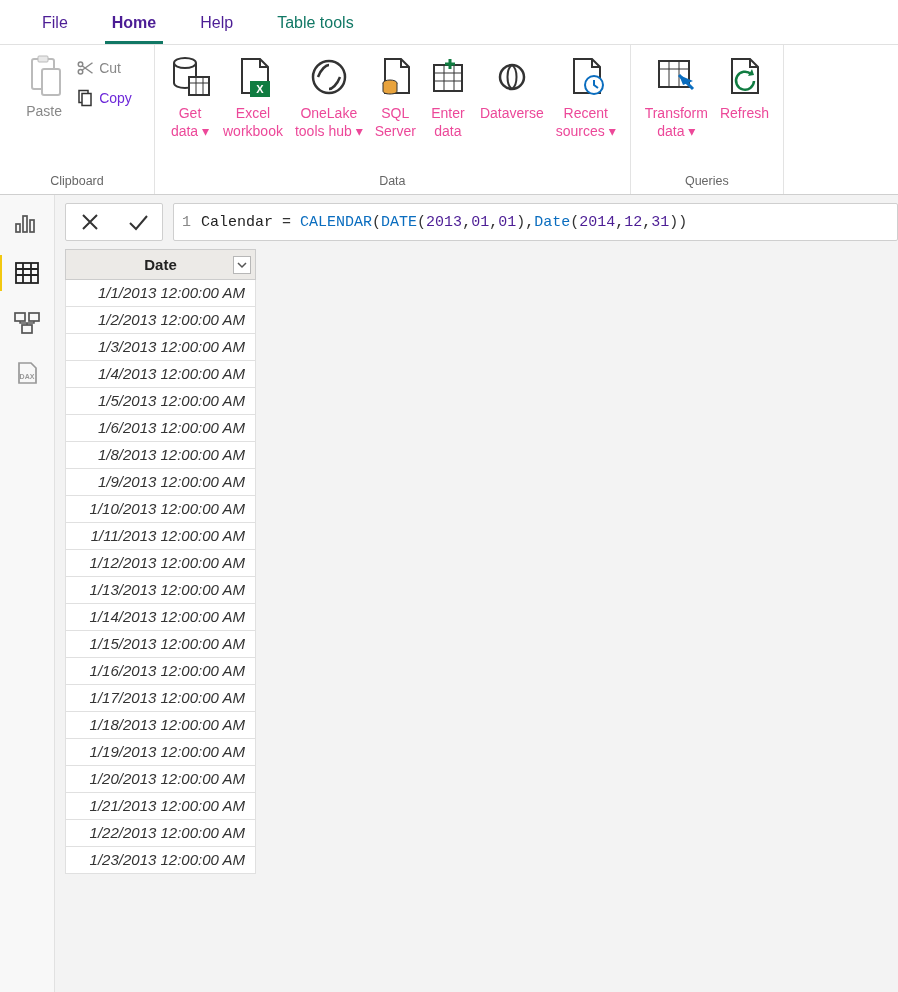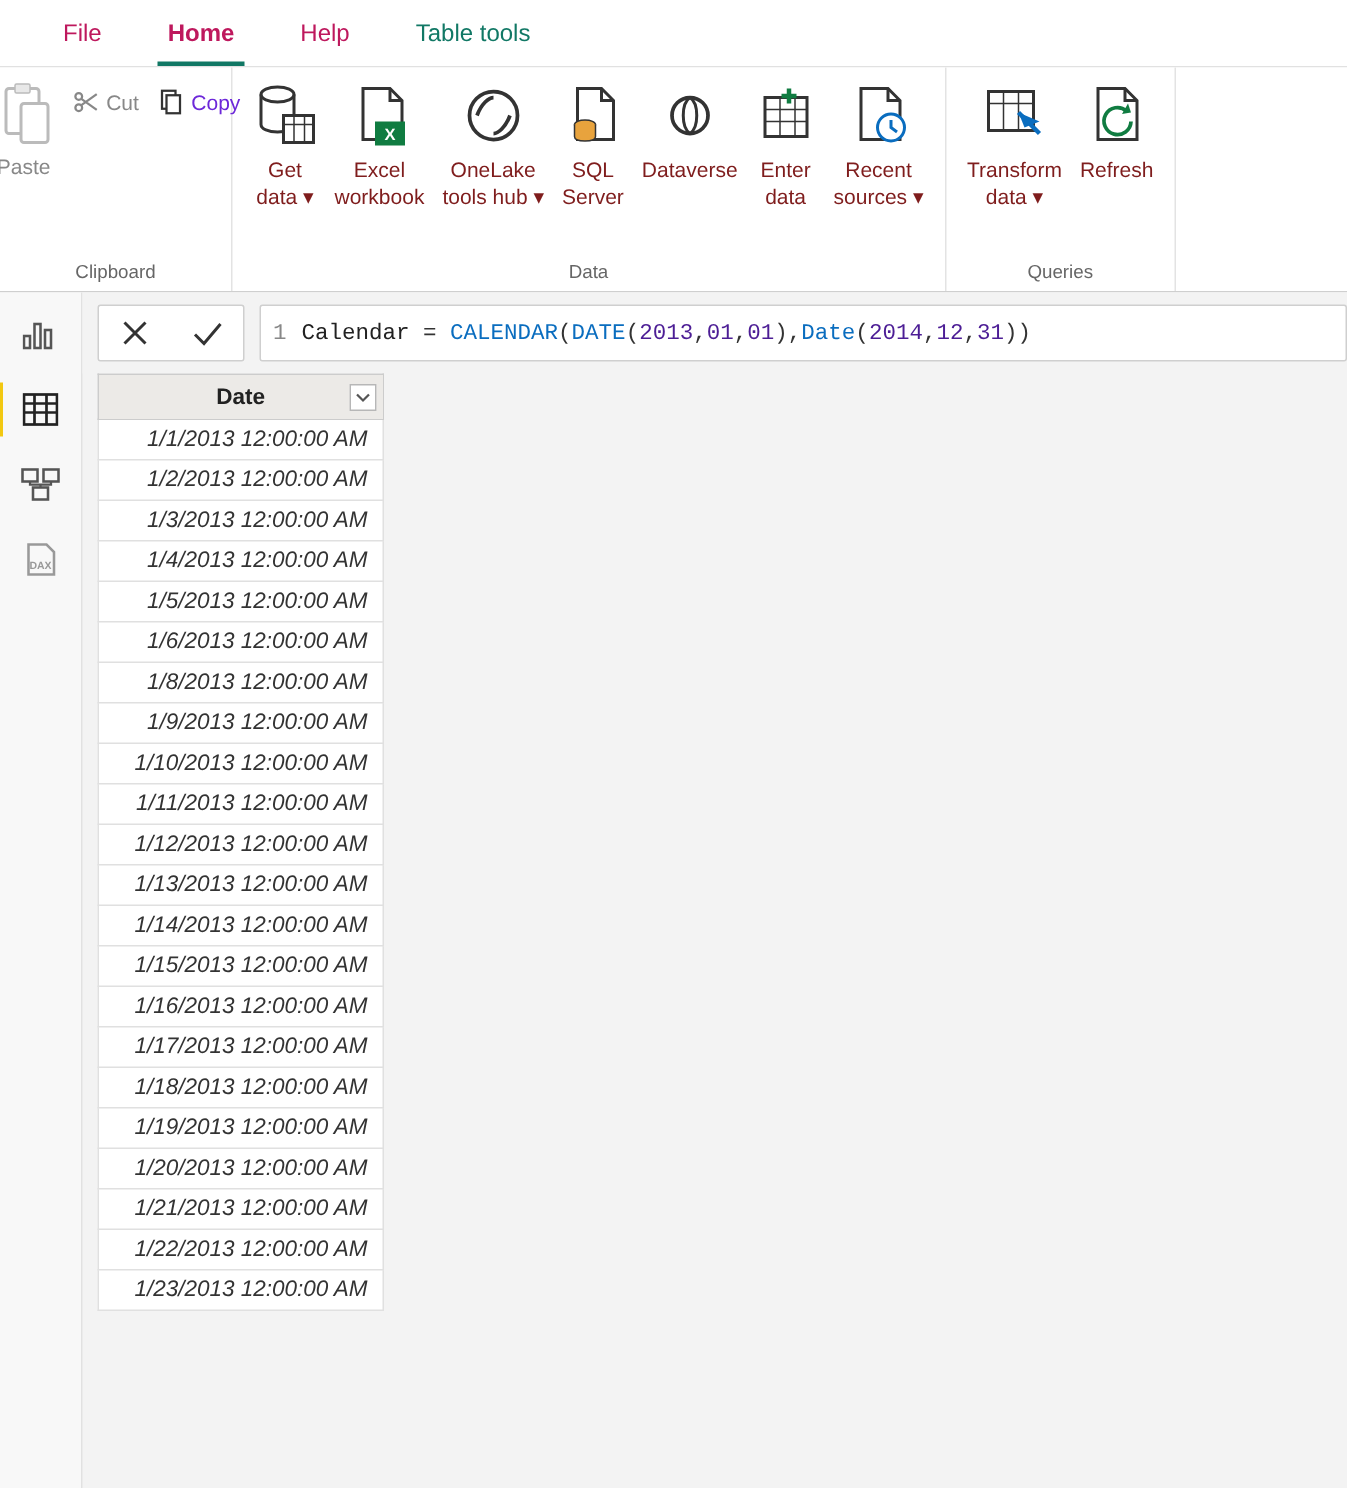--- a/index.html
+++ b/index.html
@@ -1,32 +1,32 @@
 <!DOCTYPE html>
 <html><head>
 <meta charset="utf-8">
 <style>
   * { box-sizing: border-box; }
   html, body { margin:0; padding:0; font-family: "Segoe UI", Arial, sans-serif; font-size:14px; color:#222; }
   body { background:#fff; width:898px; }
 
   
   .tabs { display:flex; align-items:flex-end; height:45px; border-bottom:1px solid #e1e1e1; padding-left:20px; gap:0; }
-  .tab { padding:10px 22px 12px; font-size:16px; color:#be185d; cursor:pointer; position:relative;}
+  .tab { padding:10px 22px 12px; font-size:16px; color:#4c1d95; cursor:pointer; position:relative;}
   .tab.active { font-weight:600; }
   .tab.active::after{content:"";position:absolute;left:15px;right:15px;bottom:0;height:3px;background:#117865;}
   .tab.tool { color:#117865; font-weight:400;}
   
   
   .ribbon { display:flex; border-bottom:1px solid #cfcfcf; background:#fff; height:150px;}
   .group { display:flex; flex-direction:column; justify-content:space-between; align-items:center; border-right:1px solid #e3e3e3; padding:6px 8px 2px; }
   .group-top { display:flex; align-items:flex-start; }
   .group-label { font-size:12.5px; color:#666; padding:5px 0 4px; text-align:center;}
   .big-btn { display:flex; flex-direction:column; align-items:center; padding:4px 6px; cursor:pointer; text-align:center; line-height:1.25;}
-  .big-btn .lbl { font-size:14px; color:#7f1d1d; margin-top:6px; white-space:pre-line;}
+  .big-btn .lbl { font-size:14px; color:#ec4899; margin-top:6px; white-space:pre-line;}
   .paste-lbl { font-size:14px; color:#888; margin-top:6px;}
   .small-btn { display:flex; align-items:center; gap:5px; font-size:14px; color:#888; cursor:pointer; padding:2px 2px;}
   .small-btn.enabled{color:#6d28d9;}
   svg { display:block; }
 
   
   .main { display:flex; height:797px; background:#f3f3f3;}
   .rail { width:55px; background:#f8f8f8; border-right:1px solid #e1e1e1; display:flex; flex-direction:column; align-items:center; padding-top:16px; gap:26px;}
   .rail-btn { width:28px; height:24px; display:flex; align-items:center; justify-content:center; cursor:pointer; position:relative;}
   .rail-btn.active::before{content:"";position:absolute;left:-14px;top:-6px;bottom:-6px;width:3px;background:#f2c811;}
@@ -61,21 +61,21 @@
   <div class="group" style="width:155px">
     <div class="group-top">
       <div class="big-btn">
         <svg width="36" height="42" viewBox="0 0 36 42">
             <rect x="6" y="4" width="22" height="30" rx="2" fill="none" stroke="#bbb" stroke-width="2"></rect>
             <rect x="12" y="1" width="10" height="6" rx="1" fill="#e8e8e8" stroke="#bbb"></rect>
             <rect x="16" y="14" width="18" height="26" rx="2" fill="#fff" stroke="#bbb" stroke-width="2"></rect>
           </svg>
         <span class="paste-lbl">Paste</span>
       </div>
-      <div style="display:flex;flex-direction:row;gap:8px;padding:6px 0 0 6px;">
+      <div style="display:flex;flex-direction:column;gap:8px;padding:6px 0 0 6px;">
         <div class="small-btn">
           <svg width="18" height="18" viewBox="0 0 24 24">
               <circle cx="6" cy="7" r="3" fill="none" stroke="#888" stroke-width="2"></circle>
               <circle cx="6" cy="17" r="3" fill="none" stroke="#888" stroke-width="2"></circle>
               <path d="M8 9l14 10M8 15L22 5" stroke="#888" stroke-width="2"></path>
             </svg>
           <span>Cut</span>
         </div>
         <div class="small-btn enabled">
           <svg width="18" height="18" viewBox="0 0 24 24">
@@ -124,33 +124,33 @@
             <path d="M10 4h16l8 8v26H10z" fill="none" stroke="#333" stroke-width="2"></path>
             <path d="M26 4v8h8" fill="none" stroke="#333" stroke-width="2"></path>
             <ellipse cx="15" cy="28" rx="7" ry="3" fill="#e8a33d" stroke="#333"></ellipse>
             <path d="M8 28v8c0 2 3 3 7 3s7-1 7-3v-8" fill="#e8a33d" stroke="#333"></path>
           </svg>
         <span class="lbl">SQL
 Server</span>
       </div>
       <div class="big-btn">
         <svg width="40" height="44" viewBox="0 0 40 44">
-            <path d="M8 22a12 12 0 0 1 24 0 12 12 0 0 1-24 0z" fill="none" stroke="#333" stroke-width="2.5"></path>
-            <path d="M20 10c6 4 6 20 0 24M20 10c-6 4-6 20 0 24" fill="none" stroke="#333" stroke-width="2"></path>
-          </svg>
-        <span class="lbl">Dataverse</span>
-      </div>
-      <div class="big-btn">
-        <svg width="40" height="44" viewBox="0 0 40 44">
             <rect x="6" y="10" width="28" height="26" fill="none" stroke="#333" stroke-width="2"></rect>
             <path d="M6 18h28M6 26h28M16 10v26M26 10v26" stroke="#333"></path>
             <path d="M22 4v10M17 9h10" stroke="#107c41" stroke-width="3"></path>
           </svg>
         <span class="lbl">Enter
 data</span>
+      </div>
+      <div class="big-btn">
+        <svg width="40" height="44" viewBox="0 0 40 44">
+            <path d="M8 22a12 12 0 0 1 24 0 12 12 0 0 1-24 0z" fill="none" stroke="#333" stroke-width="2.5"></path>
+            <path d="M20 10c6 4 6 20 0 24M20 10c-6 4-6 20 0 24" fill="none" stroke="#333" stroke-width="2"></path>
+          </svg>
+        <span class="lbl">Dataverse</span>
       </div>
       <div class="big-btn">
         <svg width="40" height="44" viewBox="0 0 40 44">
             <path d="M8 4h18l8 8v26H8z" fill="none" stroke="#333" stroke-width="2"></path>
             <path d="M26 4v8h8" fill="none" stroke="#333" stroke-width="2"></path>
             <circle cx="28" cy="30" r="9" fill="#fff" stroke="#0a6dbf" stroke-width="2"></circle>
             <path d="M28 25v5l4 3" stroke="#0a6dbf" stroke-width="2" fill="none"></path>
           </svg>
         <span class="lbl"><span>Recent
 sources</span> <span>▾</span></span>

